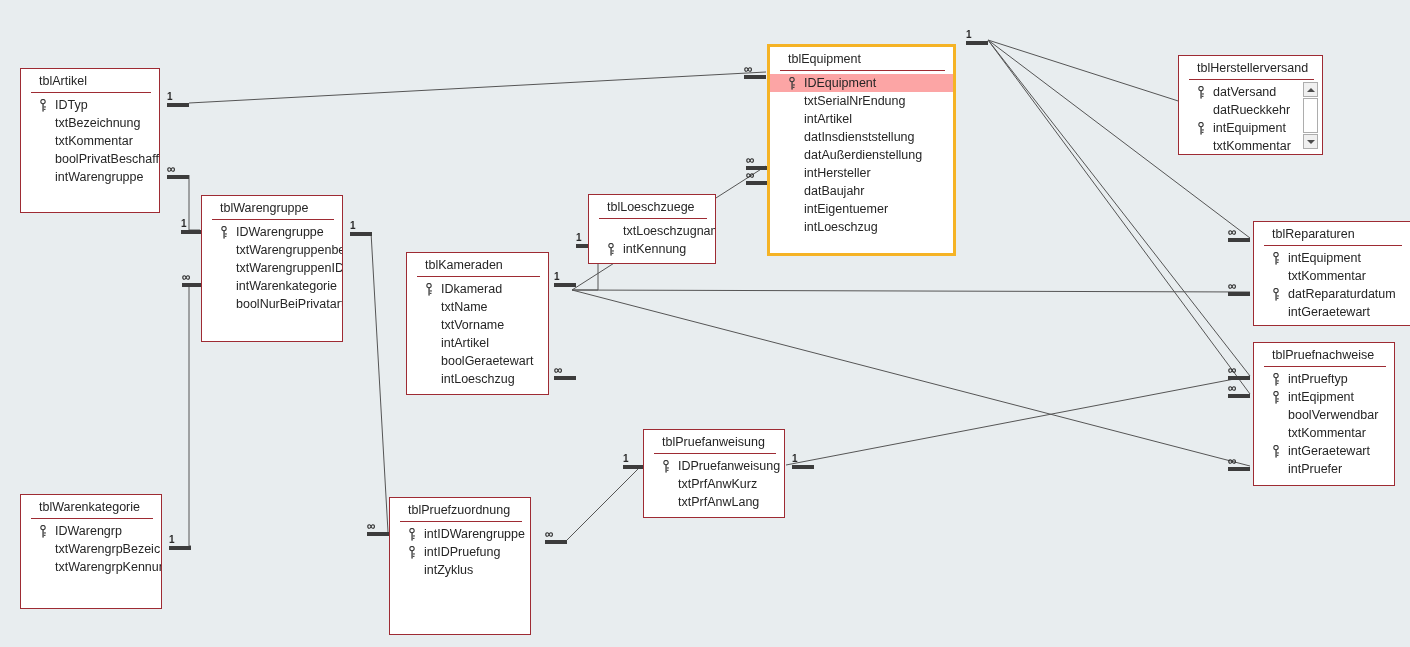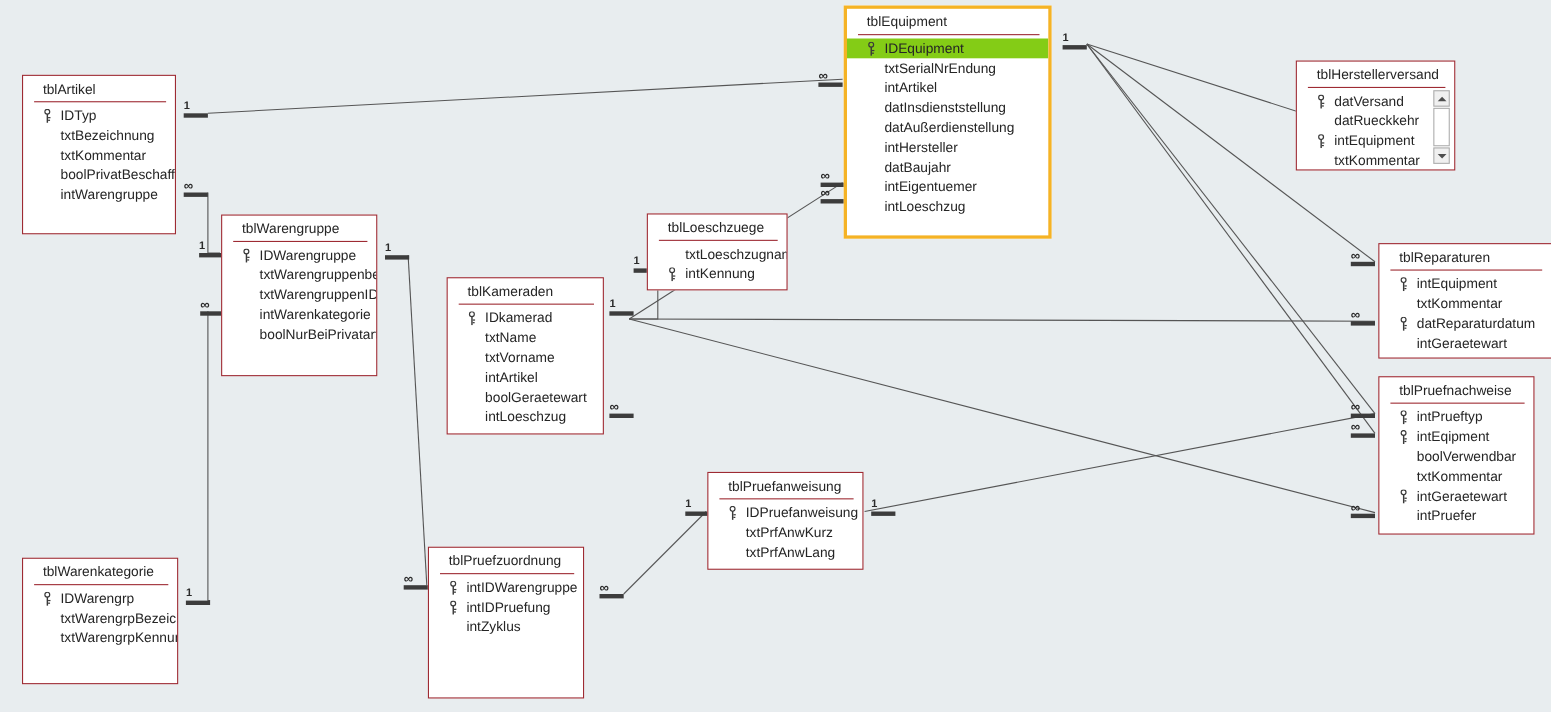--- a/index.html
+++ b/index.html
@@ -27,20 +27,21 @@
   .table-box {
     position: absolute;
     background: #ffffff;
     border: 1px solid #9e2b33;
     box-sizing: border-box;
     z-index: 3;
   }
   .table-box.selected {
     border: 3px solid #f5b325;
     padding: 0;
+    margin-top: 39px;
   }
   .tbl-title {
     font-size: 12.5px;
     color: #252525;
     padding: 5px 0 4px 18px;
     white-space: nowrap;
     overflow: hidden;
   }
   .tbl-rule {
     height: 1px;
@@ -55,21 +56,21 @@
     position: relative;
     font-size: 12.5px;
     color: #252525;
     line-height: 18px;
     height: 18px;
     padding-left: 34px;
     white-space: nowrap;
     overflow: hidden;
   }
   .field.pk-highlight {
-    background: #84cc16;
+    background: #fca5a5;
   }
   .keyicon {
     position: absolute;
     left: 18px;
     top: 3px;
     width: 8px;
     height: 13px;
   }
   .scrollbar {
     position: absolute;
@@ -182,21 +183,21 @@
                 <rect x="3.4" y="4.6" width="1.3" height="8" fill="#3a3a3a"></rect>
                 <rect x="4.7" y="7.4" width="2.2" height="1.1" fill="#3a3a3a"></rect>
                 <rect x="4.7" y="9.8" width="1.8" height="1.1" fill="#3a3a3a"></rect>
               </svg></span><span>IDWarengruppe</span></div>
           <div class="field"><span>txtWarengruppenbe</span></div>
           <div class="field"><span>txtWarengruppenID</span></div>
           <div class="field"><span>intWarenkategorie</span></div>
           <div class="field"><span>boolNurBeiPrivatarti</span></div>
         </div>
       </div>
-      <div class="table-box" style="left: 20px; top: 507px; width: 142px; height: 115px;">
+      <div class="table-box" style="left: 20px; top: 494px; width: 142px; height: 115px;">
         <div class="tbl-title">tblWarenkategorie</div>
         <div class="tbl-rule"></div>
         <div class="fields">
           <div class="field"><span class="keyicon"><svg viewBox="0 0 8 13" width="8" height="13" aria-hidden="true">
                 <circle cx="4" cy="2.6" r="2.2" fill="none" stroke="#3a3a3a" stroke-width="1.1"></circle>
                 <rect x="3.4" y="4.6" width="1.3" height="8" fill="#3a3a3a"></rect>
                 <rect x="4.7" y="7.4" width="2.2" height="1.1" fill="#3a3a3a"></rect>
                 <rect x="4.7" y="9.8" width="1.8" height="1.1" fill="#3a3a3a"></rect>
               </svg></span><span>IDWarengrp</span></div>
           <div class="field"><span>txtWarengrpBezeich</span></div>

